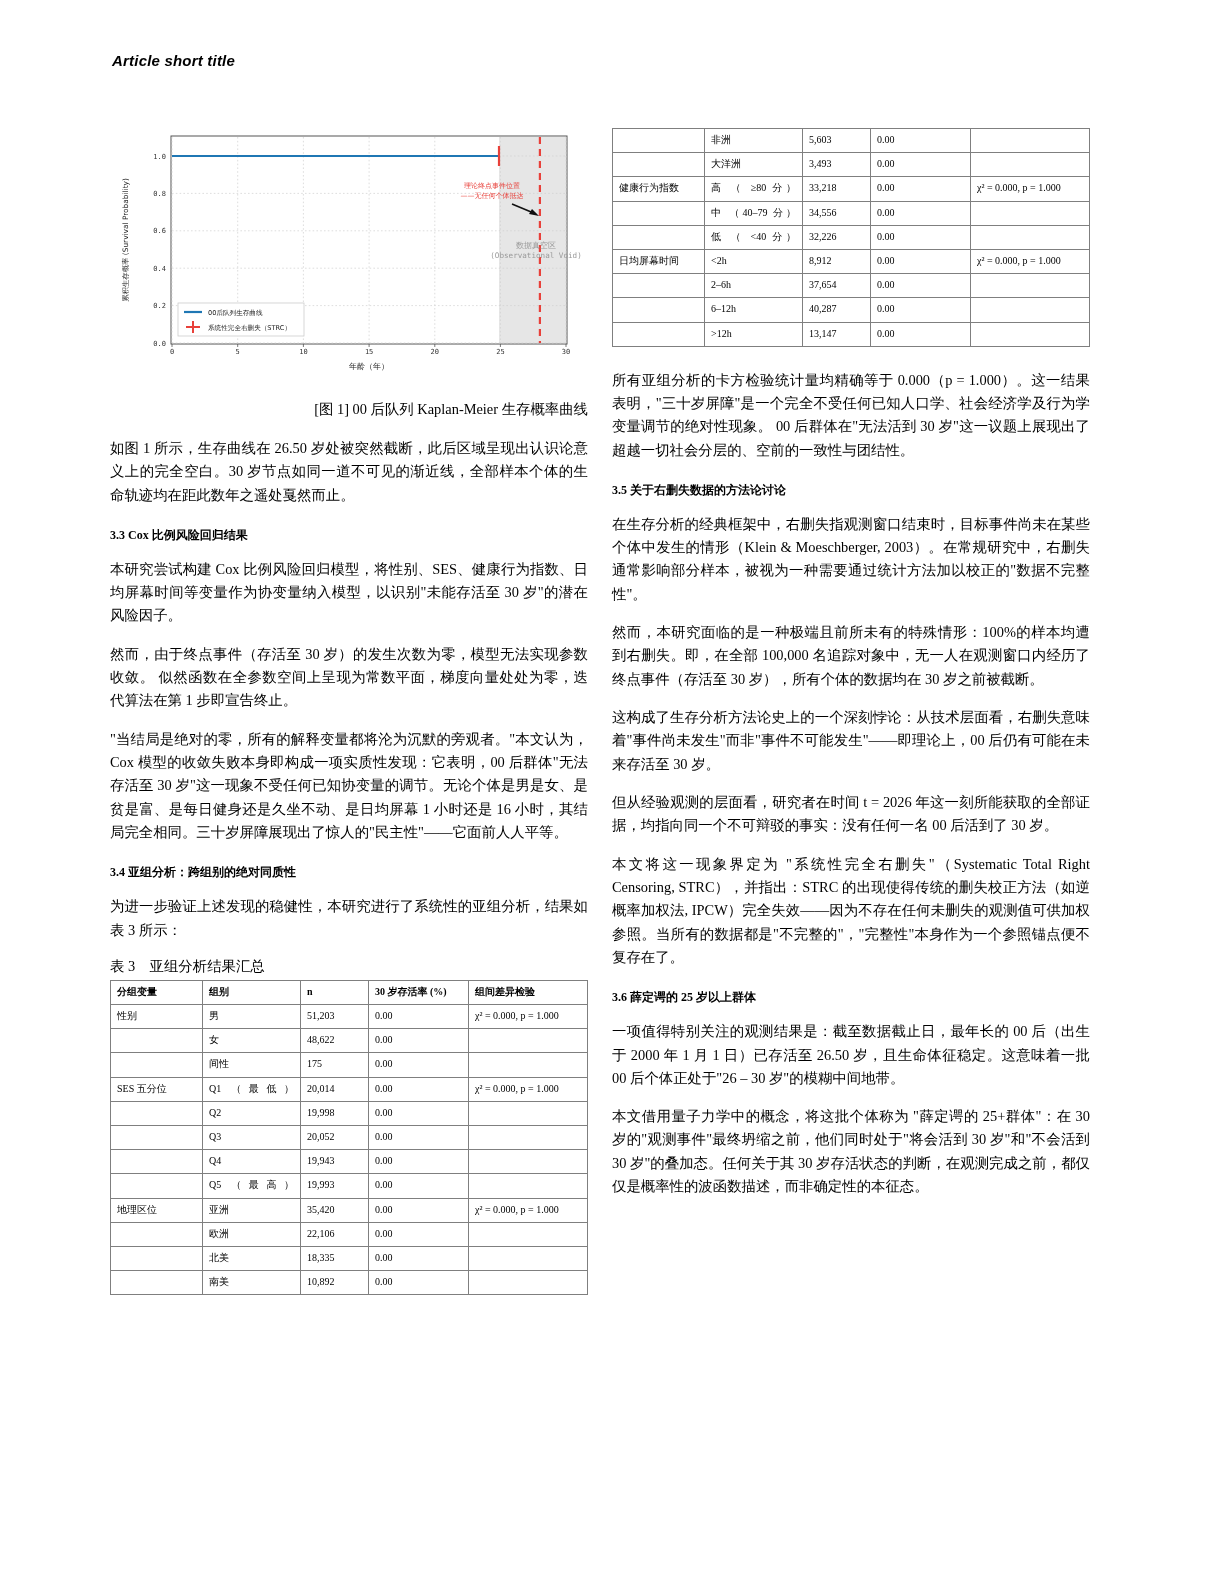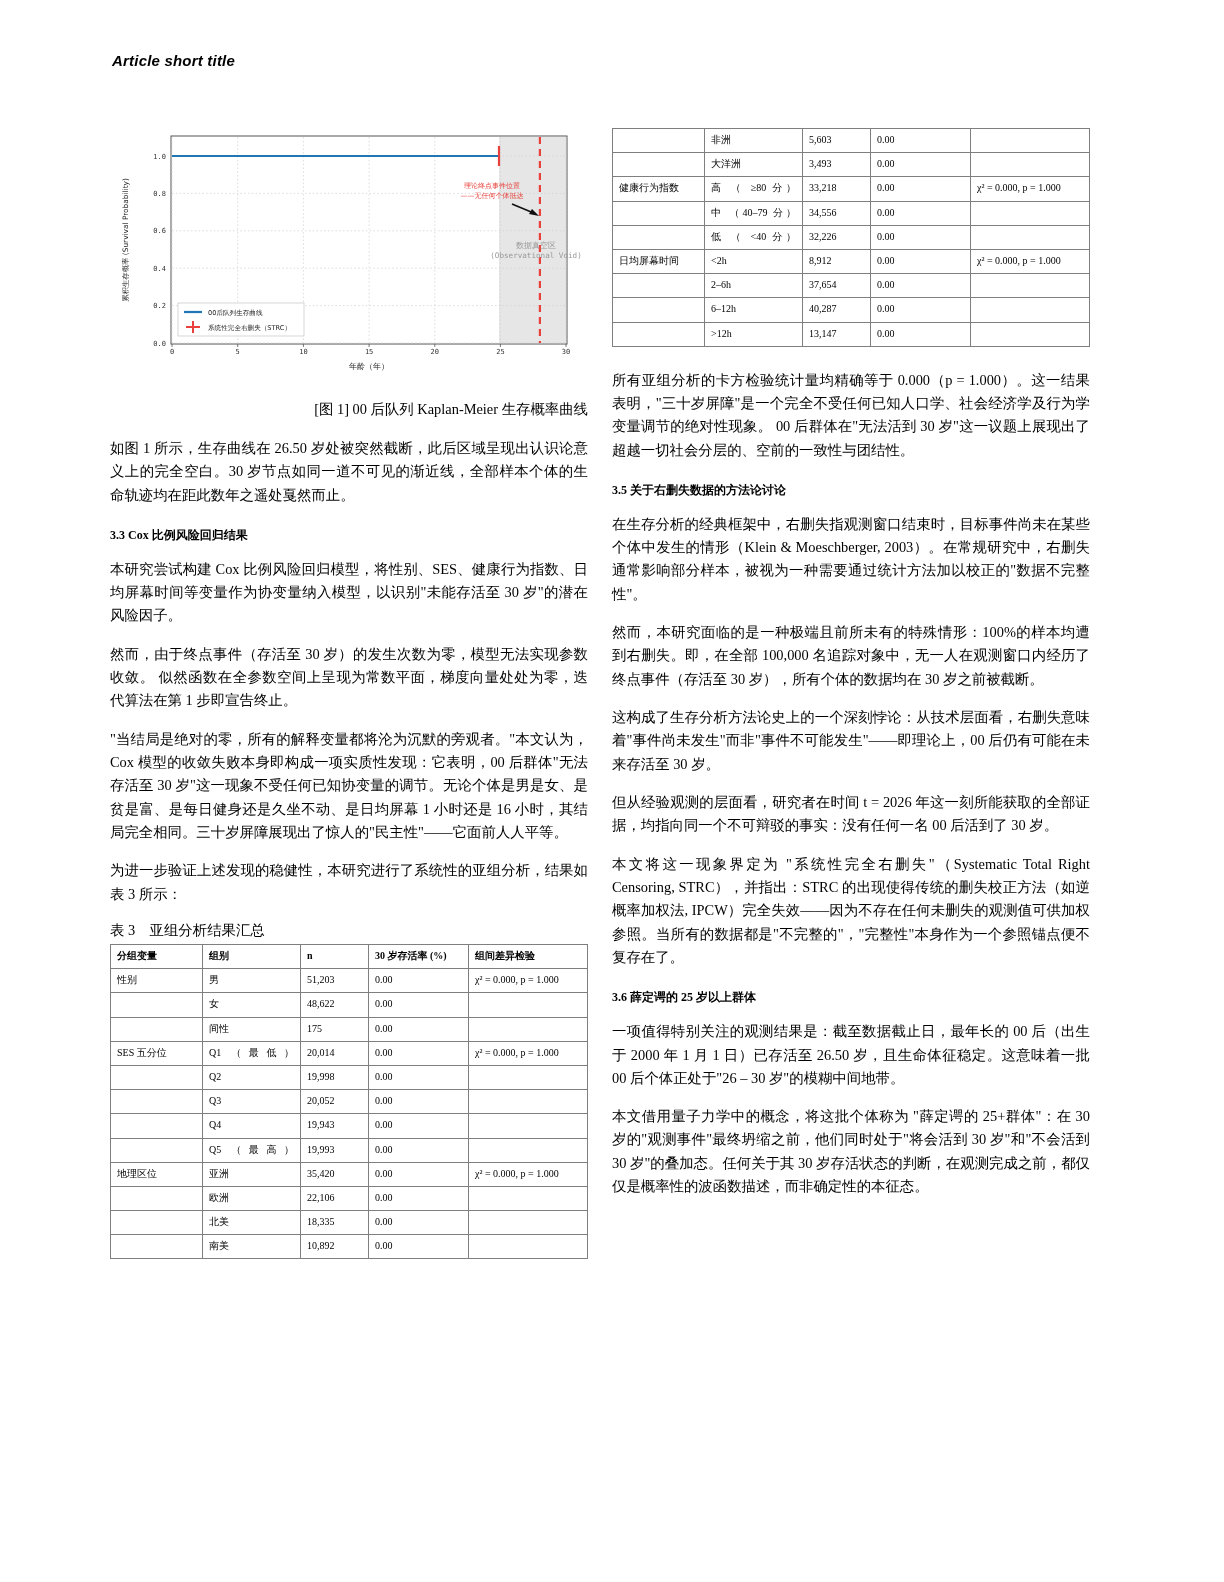--- a/index.html
+++ b/index.html
@@ -160,20 +160,21 @@
 
       <div class="fig-caption">[图 1] 00 后队列 Kaplan-Meier 生存概率曲线</div>
 
       <p class="body">如图 1 所示，生存曲线在 26.50 岁处被突然截断，此后区域呈现出认识论意义上的完全空白。30 岁节点如同一道不可见的渐近线，全部样本个体的生命轨迹均在距此数年之遥处戛然而止。</p>
 
       <h3 class="sec">3.3 Cox 比例风险回归结果</h3>
       <p class="body">本研究尝试构建 Cox 比例风险回归模型，将性别、SES、健康行为指数、日均屏幕时间等变量作为协变量纳入模型，以识别"未能存活至 30 岁"的潜在风险因子。</p>
       <p class="body">然而，由于终点事件（存活至 30 岁）的发生次数为零，模型无法实现参数收敛。 似然函数在全参数空间上呈现为常数平面，梯度向量处处为零，迭代算法在第 1 步即宣告终止。</p>
       <p class="body">"当结局是绝对的零，所有的解释变量都将沦为沉默的旁观者。"本文认为，Cox 模型的收敛失败本身即构成一项实质性发现：它表明，00 后群体"无法存活至 30 岁"这一现象不受任何已知协变量的调节。无论个体是男是女、是贫是富、是每日健身还是久坐不动、是日均屏幕 1 小时还是 16 小时，其结局完全相同。三十岁屏障展现出了惊人的"民主性"——它面前人人平等。</p>
 
+      <h3 class="sec">3.4 亚组分析：跨组别的绝对同质性</h3>
       <p class="body">为进一步验证上述发现的稳健性，本研究进行了系统性的亚组分析，结果如表 3 所示：</p>
 
       <div class="tbl-caption">表 3　亚组分析结果汇总</div>
 
       <table class="tbl">
         <colgroup>
             <col class="c1">
             <col class="c2">
             <col class="c3">
             <col class="c4">

